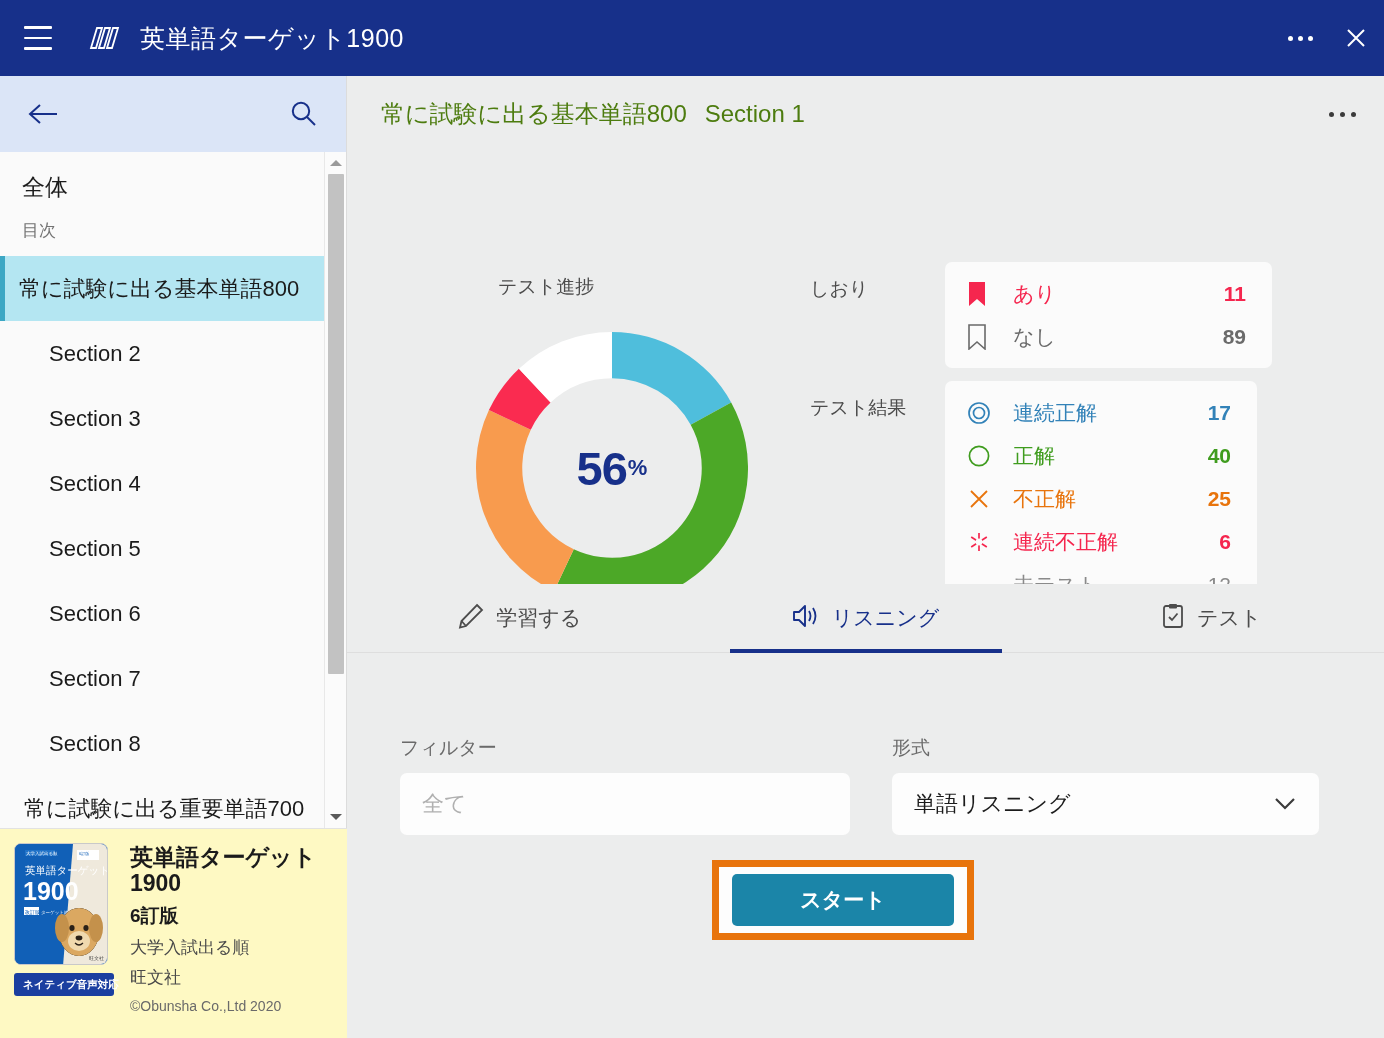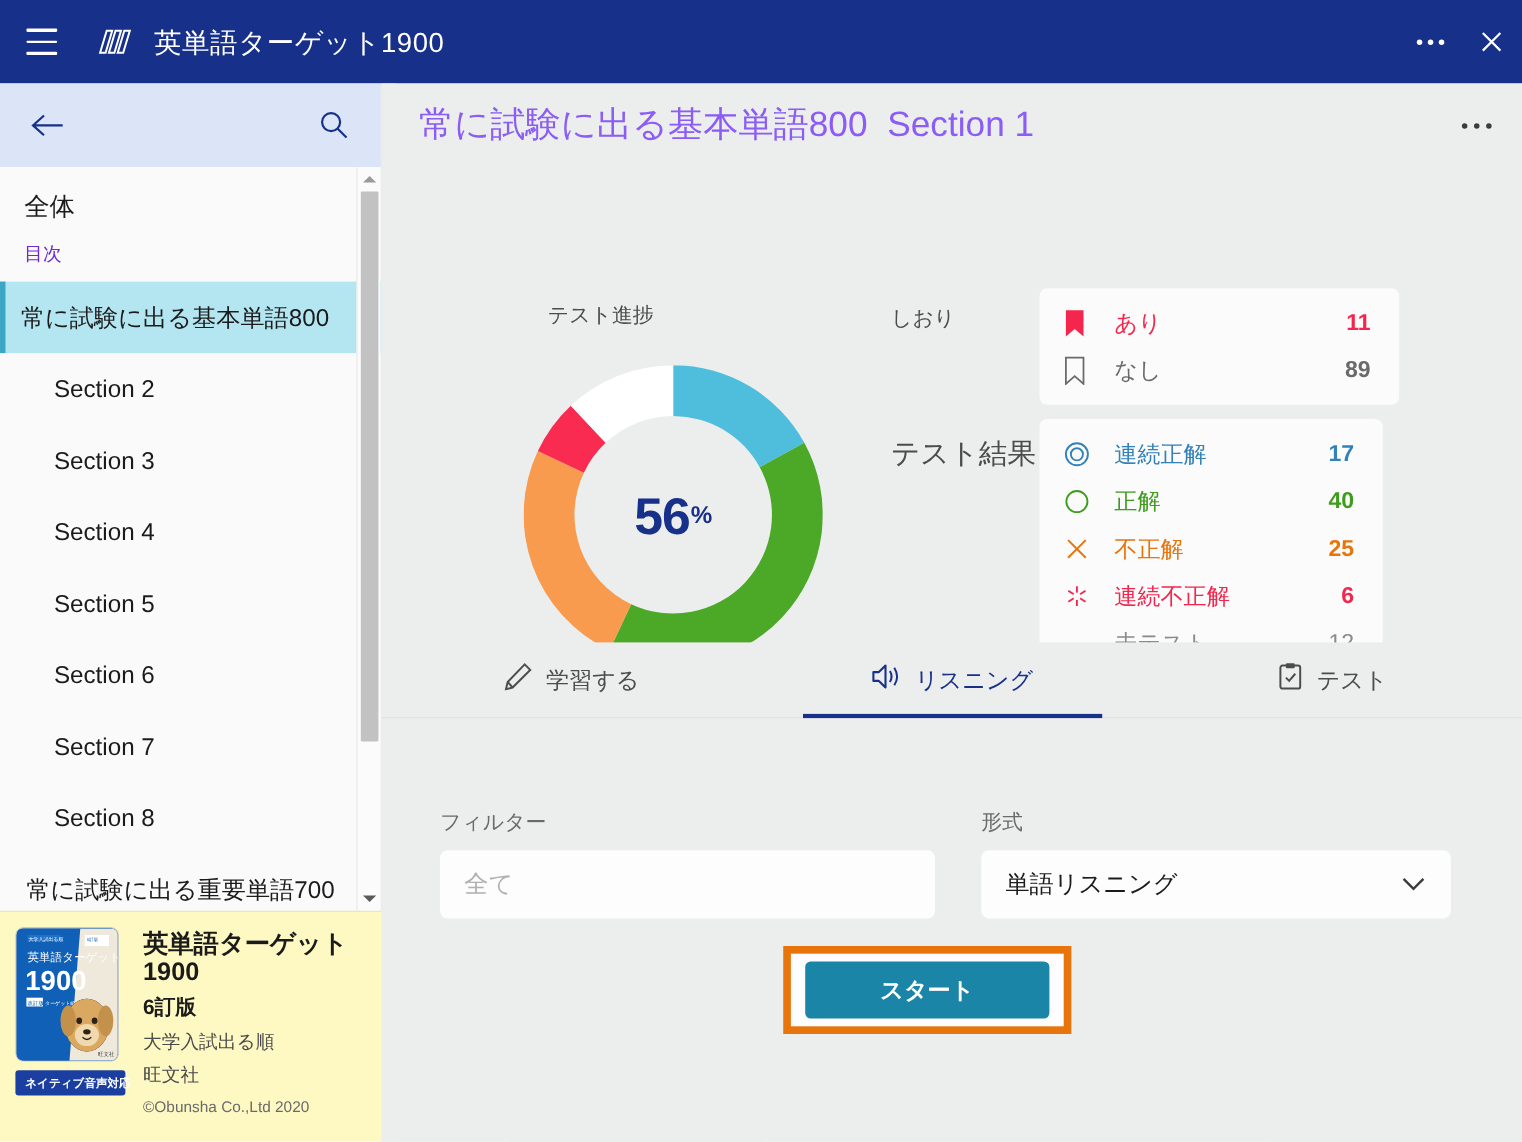--- a/index.html
+++ b/index.html
@@ -33,21 +33,21 @@
   }
   .lp-header {
     height: 76px; background: #dbe5f7; display: flex; align-items: center;
     justify-content: space-between; padding: 0 22px;
   }
   .lp-iconbtn { width: 42px; height: 42px; display: flex; align-items: center; justify-content: center; }
 
   .lp-listwrap { position: relative; height: 676px; overflow: hidden; background: #fafafa; }
   .lp-list { position: absolute; left: 0; top: 0; width: 347px; }
   .lp-allrow { padding: 20px 22px 14px 22px; font-size: 23px; color: #1b1b1b; }
-  .lp-sub { padding: 2px 36px 14px 22px; font-size: 17px; color: #6d28d9; }
+  .lp-sub { padding: 2px 36px 14px 22px; font-size: 17px; color: #737373; }
   .lp-item {
     height: 65px; display: flex; align-items: center;
     padding-left: 44px; font-size: 22px; color: #1b1b1b; border-left: 5px solid transparent;
   }
   .lp-item.head { padding-left: 19px; }
   .lp-item.selected {
     background: #b4e6f2; border-left: 5px solid #3ca7c4;
     padding-left: 14px;
   }
   .lp-item.cut { overflow: hidden; }
@@ -97,31 +97,31 @@
 
   
   .content {
     position: absolute; left: 347px; top: 76px; width: 1037px; height: 962px;
     background: #eceded;
   }
   .ct-header {
     height: 76px; background: #eceded; display: flex; align-items: center;
     padding: 0 28px 0 34px;
   }
-  .ct-title { font-size: 32px; color: #8b5cf6; }
+  .ct-title { font-size: 24px; color: #4d7c0f; }
   .ct-title .sect { margin-left: 18px; }
   .ct-spacer { flex: 1; }
   .ct-dots { display: flex; gap: 6px; }
   .ct-dots span { width: 5px; height: 5px; background: #3b3b3b; border-radius: 50%; }
 
   
   .stats { position: relative; height: 432px; }
   .lbl-progress { position: absolute; left: 151px; top: 122px; font-size: 19px; color: #4c4c4c; }
   .lbl-bookmark { position: absolute; left: 463px; top: 124px; font-size: 19px; color: #4c4c4c; }
-  .lbl-result   { position: absolute; left: 463px; top: 243px; font-size: 26px; color: #4c4c4c; }
+  .lbl-result   { position: absolute; left: 463px; top: 243px; font-size: 19px; color: #4c4c4c; }
 
   .donutwrap { position: absolute; left: 129px; top: 180px; width: 272px; height: 272px; }
   .donut-center {
     position: absolute; left: 0; top: 0; width: 272px; height: 272px;
     display: flex; align-items: center; justify-content: center;
   }
   .donut-num { font-size: 47px; color: #17308a; font-weight: bold; letter-spacing: -1px; }
   .donut-pct { font-size: 22px; color: #17308a; font-weight: bold; margin-left: 1px; }
 
   .card {

